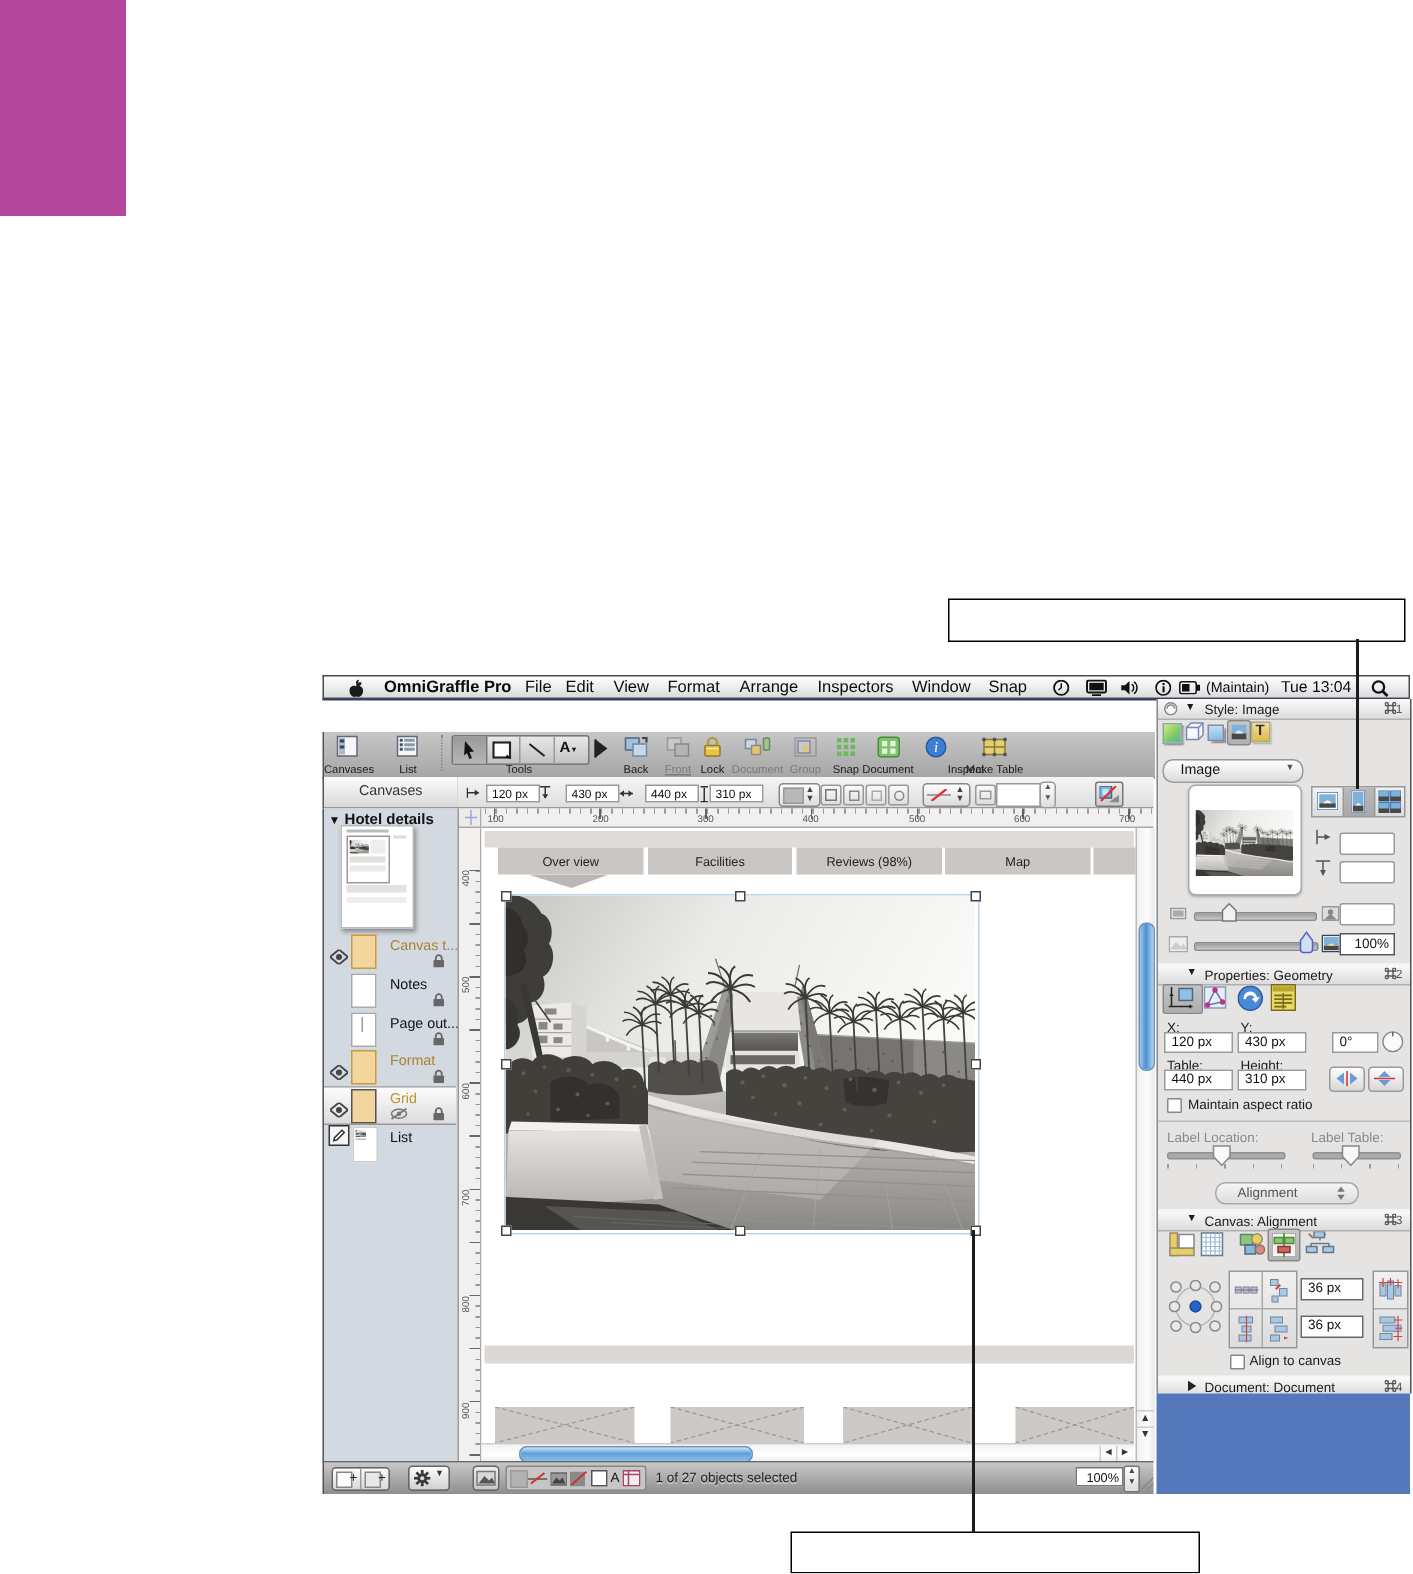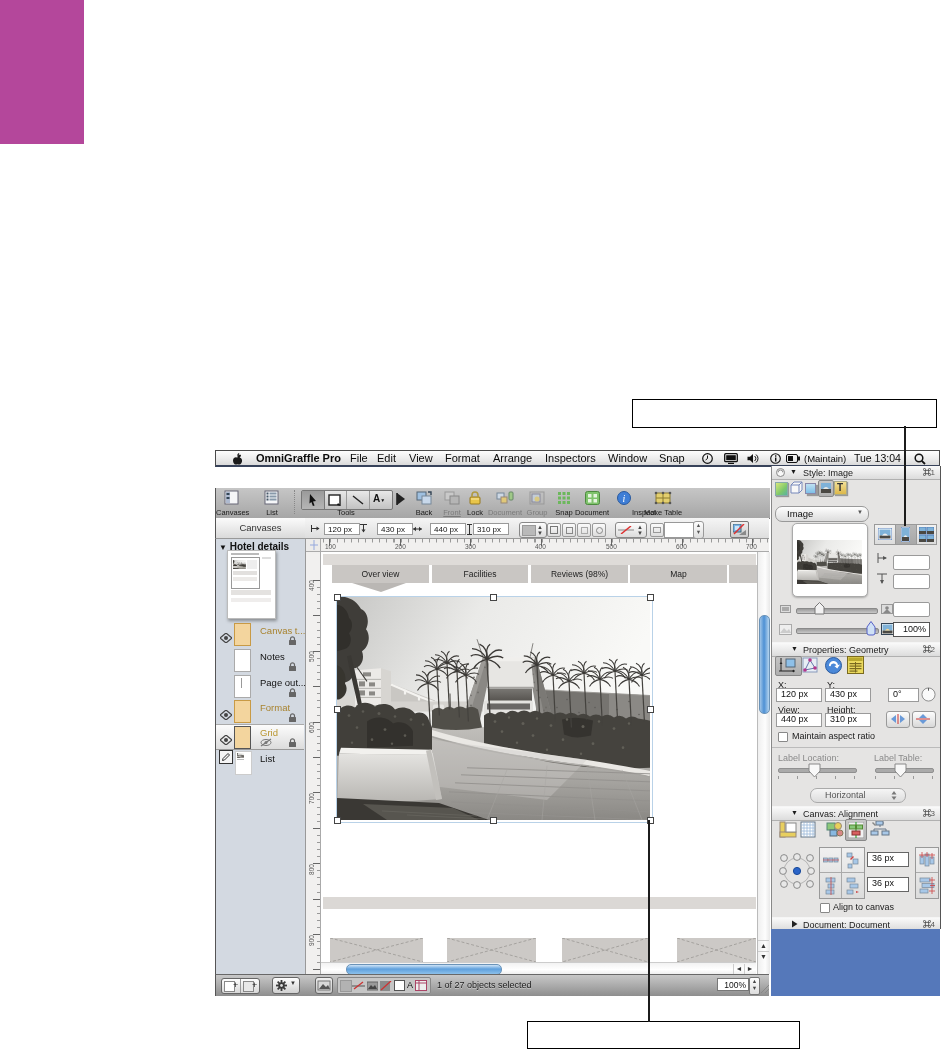--- a/index.html
+++ b/index.html
@@ -710,21 +710,21 @@
         </svg>
       <div class="ilbl" style="left:6px;top:214px;">X:</div>
       <div class="ilbl" style="left:55px;top:214px;">Y:</div>
       <div class="ifield" style="left:4px;top:222px;width:46px;height:14px;">120 px</div>
       <div class="ifield" style="left:53px;top:222px;width:46px;height:14px;">430 px</div>
       <div class="ifield" style="left:116px;top:222px;width:31px;height:14px;">0°</div>
       <svg class="abs" style="left:149px;top:221px;" width="15" height="15" viewBox="0 0 16 16">
           <circle cx="8" cy="8" r="7" fill="#fafafa" stroke="#888"></circle>
           <line x1="8" y1="1" x2="8" y2="4" stroke="#555"></line>
         </svg>
-      <div class="ilbl" style="left:6px;top:239px;">View:</div>
+      <div class="ilbl" style="left:6px;top:239px;">Table:</div>
       <div class="ilbl" style="left:55px;top:239px;">Height:</div>
       <div class="ifield" style="left:4px;top:247px;width:46px;height:14px;">440 px</div>
       <div class="ifield" style="left:53px;top:247px;width:46px;height:14px;">310 px</div>
       <div class="abs" style="left:114px;top:245px;width:22px;height:15px;border:1px solid #999;border-radius:3px;background:linear-gradient(#fdfdfd,#d8d8d8);">
         <svg class="abs" style="left:3px;top:2px;" width="16" height="10" viewBox="0 0 16 10">
             <path d="M6,1 L6,9 L1,5 Z" fill="#6a9ad8"></path>
             <path d="M10,1 L10,9 L15,5 Z" fill="#6a9ad8"></path>
             <line x1="8" y1="0" x2="8" y2="10" stroke="#c33"></line>
           </svg>
       </div>
@@ -744,21 +744,21 @@
       <svg class="abs" style="left:36px;top:297px;" width="13" height="16" viewBox="0 0 13 16">
           <path d="M1,1 L12,1 L12,8 L6.5,14 L1,8 Z" fill="#f8f8f8" stroke="#888"></path>
         </svg>
       <div class="abs" style="left:103px;top:302px;width:57px;height:3px;border-radius:2px;background:#aaa;border:1px solid #909090;"></div>
       <svg class="abs" style="left:122px;top:297px;" width="13" height="16" viewBox="0 0 13 16">
           <path d="M1,1 L12,1 L12,8 L6.5,14 L1,8 Z" fill="#f8f8f8" stroke="#888"></path>
         </svg>
       <div class="abs" style="left:6px;top:310px;width:77px;height:3px;background-image:repeating-linear-gradient(90deg,#999 0 1px,transparent 1px 19px);"></div>
       <div class="abs" style="left:103px;top:310px;width:58px;height:3px;background-image:repeating-linear-gradient(90deg,#999 0 1px,transparent 1px 19px);"></div>
       <div class="abs" style="left:38px;top:322px;width:94px;height:13px;border:1px solid #aaa;border-radius:7px;background:linear-gradient(#f5f5f5,#ddd);">
-        <span class="abs" style="left:14px;top:1px;font-size:9px;color:#555;">Horizontal</span>
+        <span class="abs" style="left:14px;top:1px;font-size:9px;color:#555;">Alignment</span>
         <svg class="abs" style="right:8px;top:2px;" width="6" height="9" viewBox="0 0 6 9">
             <path d="M3,0 L5.5,3.5 H0.5 Z" fill="#777"></path>
             <path d="M3,9 L5.5,5.5 H0.5 Z" fill="#777"></path>
           </svg>
       </div>
 
       <div class="ihdr" style="top:340px;">
         <span class="abs" style="left:19px;top:2px;font-size:7px;">▼</span>
         <span class="abs" style="left:31px;top:2px;">Canvas: Alignment</span>
         <span class="cmdk"><svg width="8" height="8" viewBox="0 0 12 12" style="vertical-align:-1px;">

